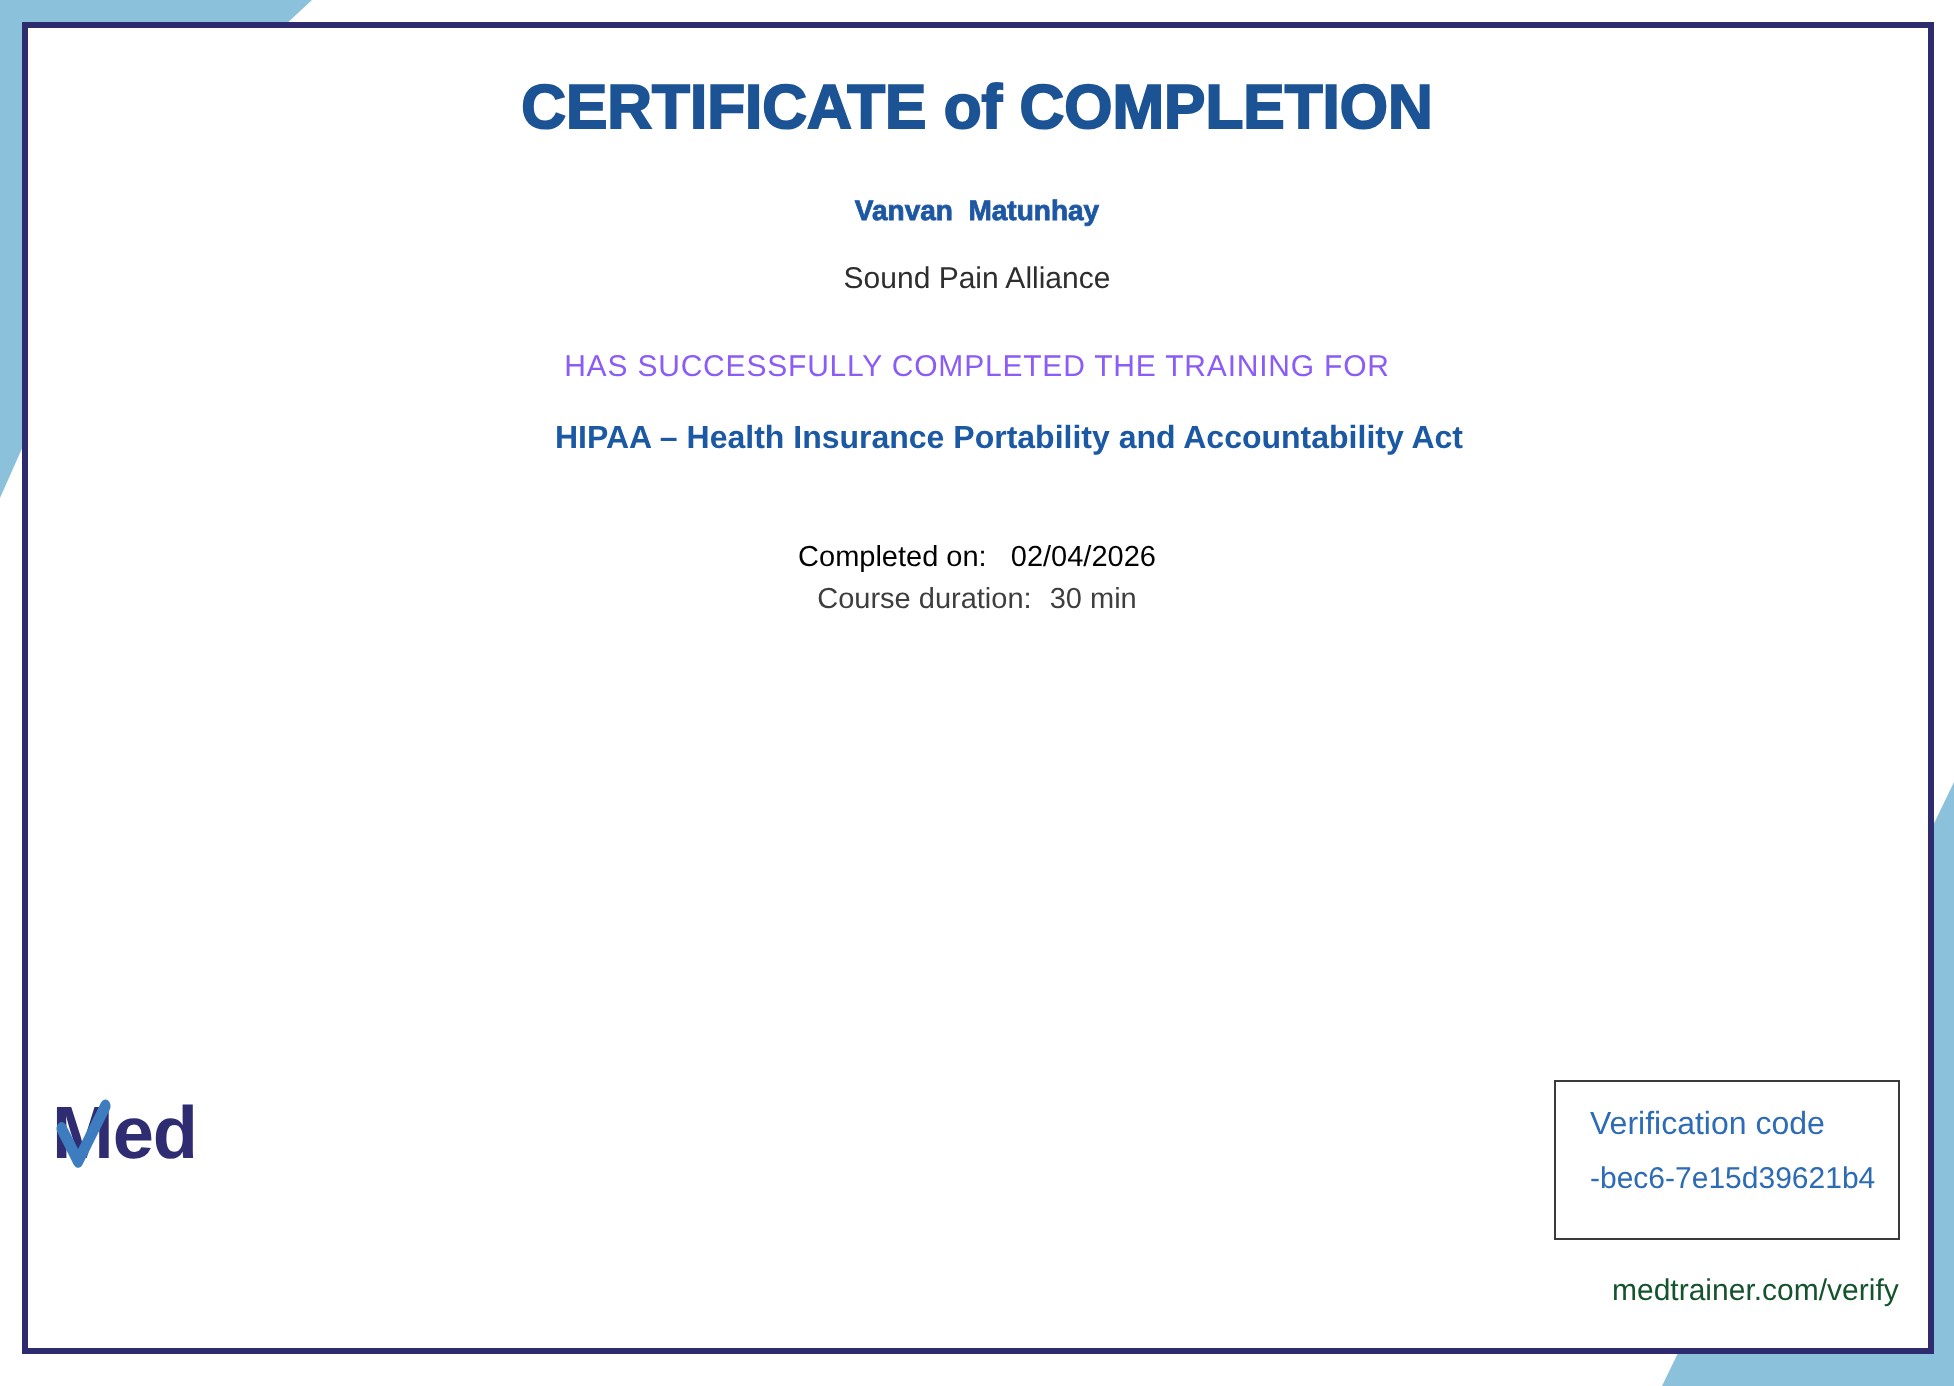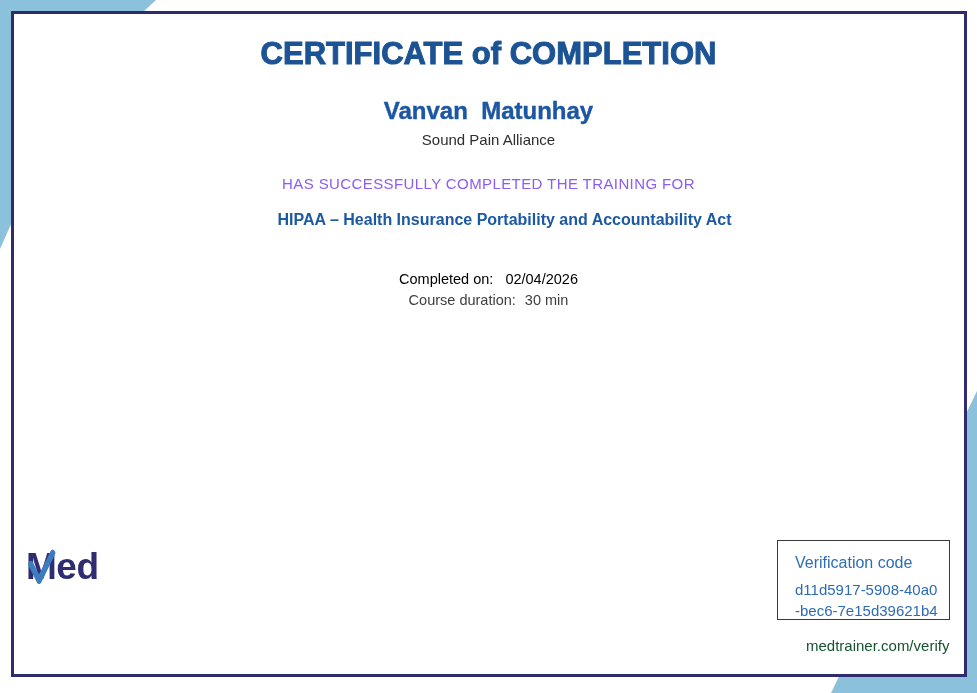--- a/index.html
+++ b/index.html
@@ -15,21 +15,21 @@
   #cert-border{
     position:absolute;left:11px;top:11px;width:956px;height:666px;
     box-sizing:border-box;border:3px solid #2E2C6E;background:#ffffff;z-index:1;
   }
   .center-text{position:absolute;left:0;width:977px;text-align:center;z-index:2;}
   #cert-title{
     top:36px;font-size:31px;font-weight:bold;color:#1B5394;
     letter-spacing:0px;-webkit-text-stroke:1px #1B5394;
   }
   #recipient-name{
-    top:97px;font-size:24px;font-weight:bold;color:#1D57A3;white-space:pre;
+    top:97px;font-size:14px;font-weight:bold;color:#1D57A3;white-space:pre;
     -webkit-text-stroke:0.4px #1D57A3;
   }
   #organization{top:131px;font-size:15px;color:#2E2E2E;}
   #statement{top:175px;font-size:15px;color:#8b5cf6;letter-spacing:0.4px;}
   #course-title{top:211px;font-size:16px;font-weight:bold;color:#1C59A4;margin-left:16px;}
   #completed-line{top:271px;font-size:14.5px;color:#000000;}
   #duration-line{top:292px;font-size:14.5px;color:#3E3E3E;}
   .val{margin-left:5px;}
   .val-wide{margin-left:8px;}
 
@@ -96,20 +96,19 @@
       <svg class="logo-m-check" viewBox="0 0 100 100" preserveAspectRatio="none">
         <polyline points="16,42 43,84 88,13" fill="none" stroke="#3E7CC0" stroke-width="17" stroke-linecap="round" stroke-linejoin="round"></polyline>
       </svg>
     </span>
     <span class="logo-med">ed</span>
   </div>
 
   <div id="verification-box">
     <div id="verification-label">Verification code</div>
     <div id="verification-code">
-      <div>d11d5917-5908-40a0</div>
       <div>-bec6-7e15d39621b4</div>
     </div>
   </div>
 
   <a id="verify-link" href="#">medtrainer.com/verify</a>
 
 </div>
 
 </body></html>

